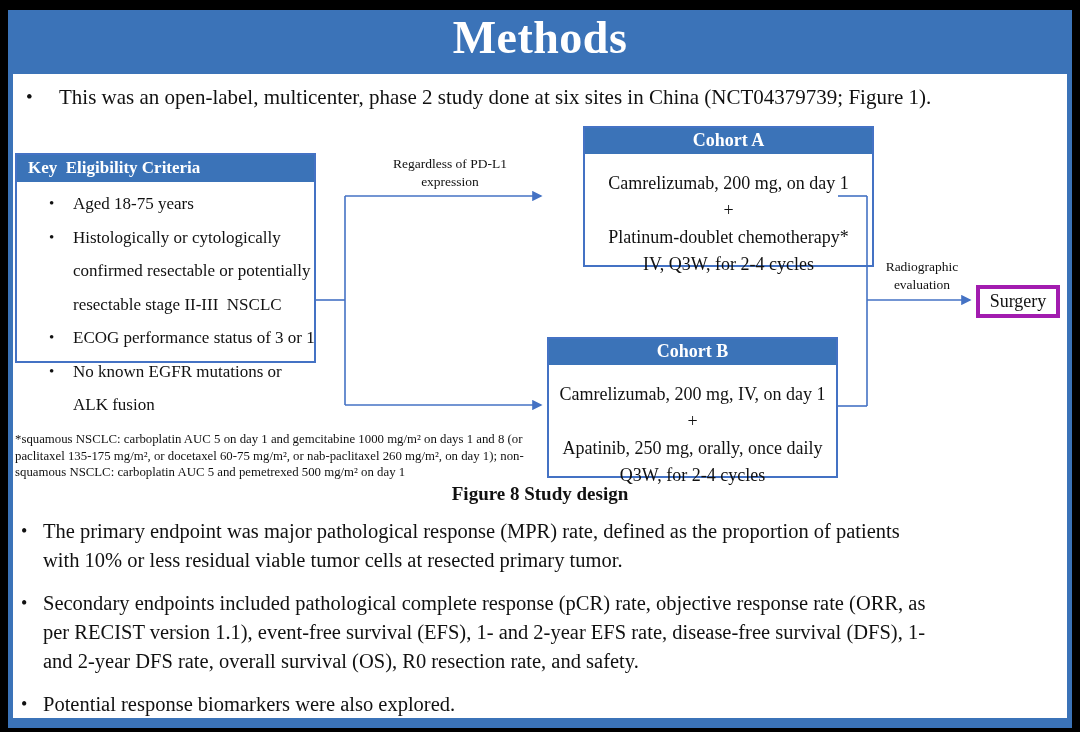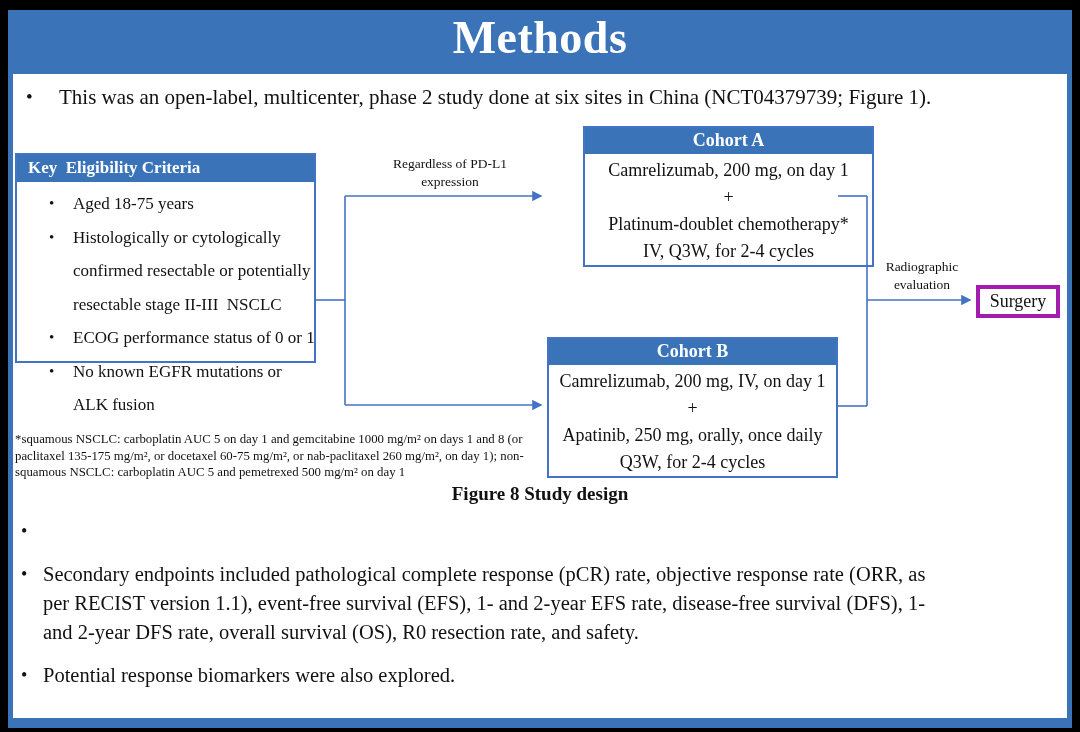--- a/index.html
+++ b/index.html
@@ -43,21 +43,21 @@
   .flow-label-bottom { left:366px; top:343px; width:192px; }
   .flow-label-eval { left:866px; top:258px; width:112px; }
 
   .cohort {
     position:absolute; width:291px; height:141px; border:2px solid #4472c4;
     background:#fff; box-sizing:border-box; text-align:center;
   }
   .cohort-a { left:535px; top:126px;margin-left:48px; }
   .cohort-b { left:547px; top:337px; }
   .cohort-header { background:#3b73b8; color:#fff; font-weight:bold; font-size:18px; padding:2px 0 3px 0; }
-  .cohort-body { font-size:18px; line-height:27px; white-space:pre; padding-top:3px; }
+  .cohort-body { font-size:18px; line-height:27px; white-space:pre; padding-top:16px; }
 
   .surgery-box {
     position:absolute; left:976px; top:285px; width:84px; height:33px;
     border:4px solid #a21caf; box-sizing:border-box; background:#fff;
     display:flex; align-items:center; justify-content:center; font-size:18px;
   }
 
   .caption { position:absolute; left:0; top:483px; width:1080px; text-align:center; font-weight:bold; font-size:19px; }
 
   .bullets { position:absolute; left:21px; top:517px; width:1046px; }
@@ -89,21 +89,21 @@
         <span class="elig-text">Aged 18-75 years</span>
       </div>
       <div class="elig-item">
         <span class="dot"></span>
         <span class="elig-text">Histologically or cytologically
 confirmed resectable or potentially
 resectable stage II-III  NSCLC</span>
       </div>
       <div class="elig-item">
         <span class="dot"></span>
-        <span class="elig-text">ECOG performance status of 0 or 1</span>
+        <span class="elig-text">ECOG performance status of 3 or 1</span>
       </div>
       <div class="elig-item">
         <span class="dot"></span>
         <span class="elig-text">No known EGFR mutations or
 ALK fusion</span>
       </div>
     </div>
   </div>
 
   <div class="footnote">*squamous NSCLC: carboplatin AUC 5 on day 1 and gemcitabine 1000 mg/m² on days 1 and 8 (or
@@ -133,20 +133,22 @@
 
   <div class="surgery-box">
     <span>Surgery</span>
   </div>
 
   <div class="caption">Figure 8 Study design</div>
 
   <div class="bullets">
     <div class="bullet">
       <span class="dot"></span>
+      <span class="bullet-text">The primary endpoint was major pathological response (MPR) rate, defined as the proportion of patients
+with 10% or less residual viable tumor cells at resected primary tumor.</span>
     </div>
     <div class="bullet">
       <span class="dot"></span>
       <span class="bullet-text">Secondary endpoints included pathological complete response (pCR) rate, objective response rate (ORR, as
 per RECIST version 1.1), event-free survival (EFS), 1- and 2-year EFS rate, disease-free survival (DFS), 1-
 and 2-year DFS rate, overall survival (OS), R0 resection rate, and safety.</span>
     </div>
     <div class="bullet">
       <span class="dot"></span>
       <span class="bullet-text">Potential response biomarkers were also explored.</span>

